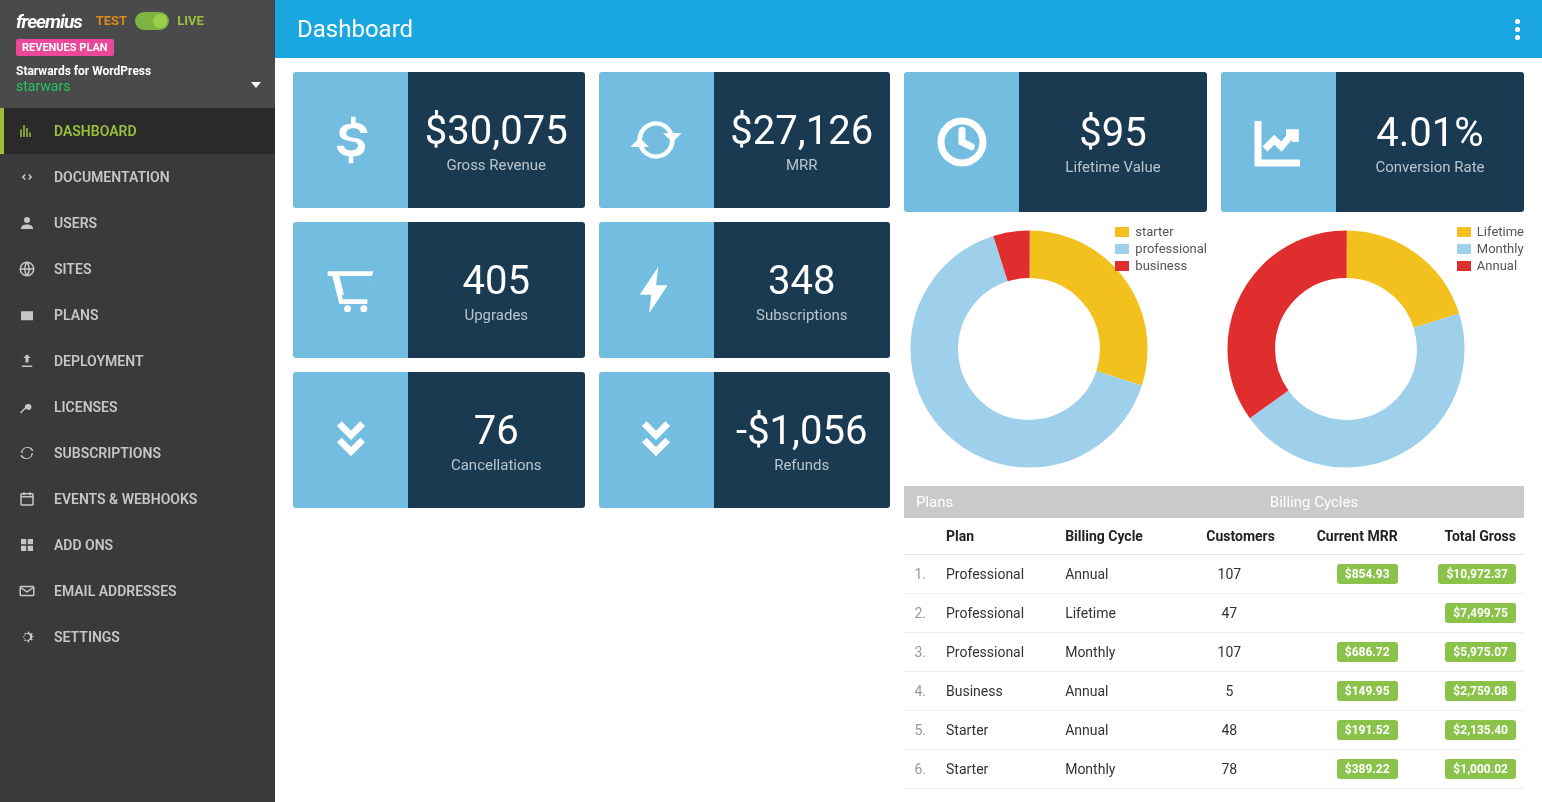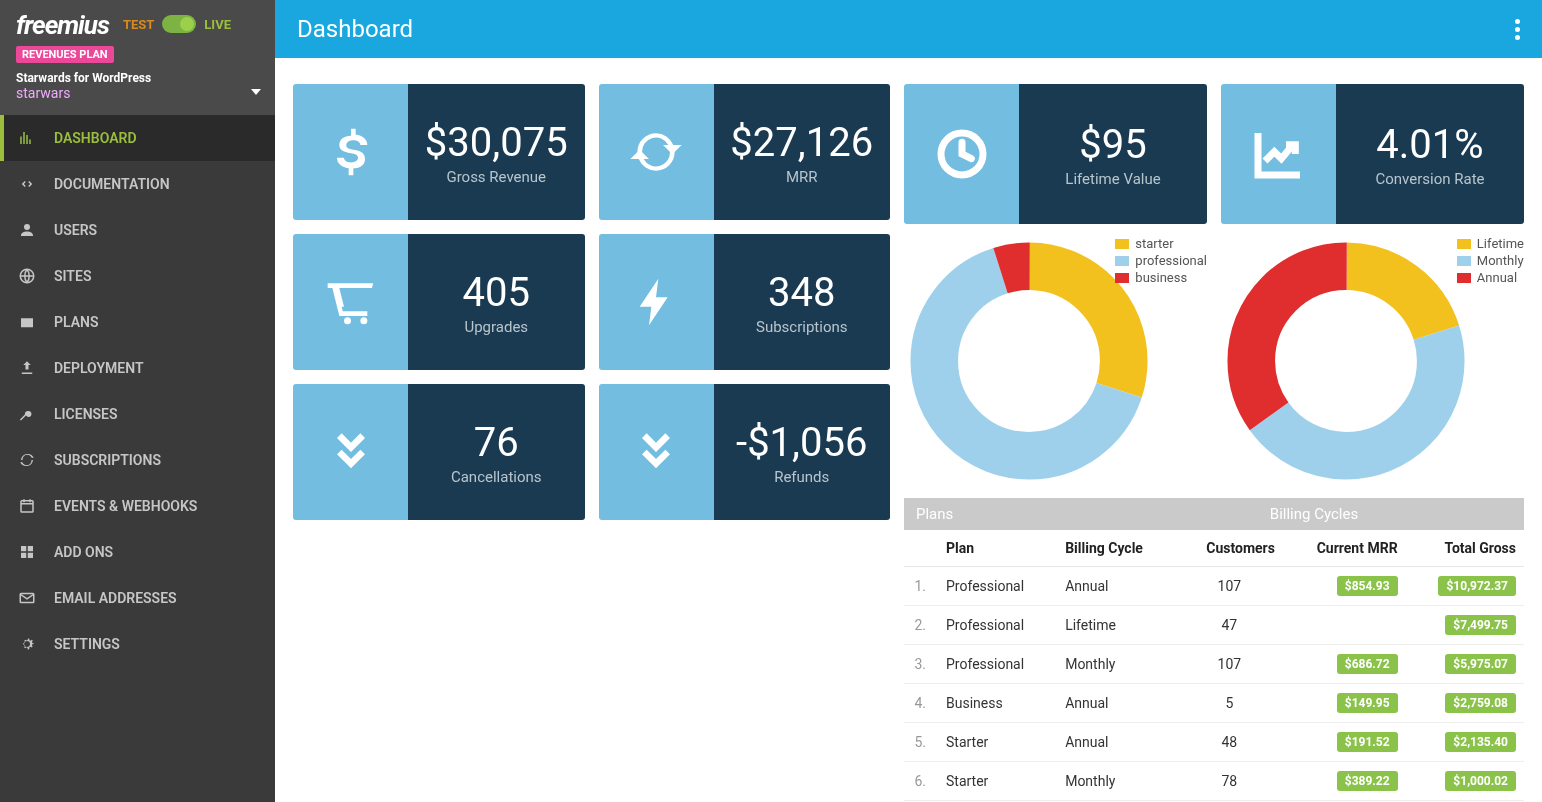--- a/index.html
+++ b/index.html
@@ -2,44 +2,44 @@
 <html><head>
 <meta charset="utf-8">
 <style>
 * { margin: 0; padding: 0; box-sizing: border-box; font-family: -apple-system, BlinkMacSystemFont, "Segoe UI", Roboto, Helvetica, Arial, sans-serif; }
 html, body { height: 100%; }
 body { display: flex; background: #f4f4f4; width: 1542px; height: 802px; overflow: hidden; }
 
 
 .sidebar { width: 275px; background: #3a3a3a; color: #ccc; display: flex; flex-direction: column; }
 .side-top { background: #4a4a4a; padding: 10px 16px 14px 16px; position: relative; }
-.logo { font-size: 26px; font-weight: 700; font-style: italic; color: #fff; letter-spacing: -1px; }
+.logo { font-size: 19px; font-weight: 700; font-style: italic; color: #fff; letter-spacing: -1px; }
 .env-row { display: flex; align-items: center; gap: 8px; margin-top: -2px; }
 .env-test { color: #d88a1e; font-weight: 700; font-size: 13px; }
 .env-live { color: #9bbf3d; font-weight: 700; font-size: 13px; }
 .toggle { width: 34px; height: 18px; background: #7cb342; border-radius: 9px; position: relative; }
 .toggle::after { content: ""; width: 14px; height: 14px; background: #9cd04a; border-radius: 50%; position: absolute; right: 2px; top: 2px; }
 .plan-badge { display: inline-block; background: #ec4899; color: #fff; font-size: 11px; font-weight: 700; padding: 2px 6px; border-radius: 2px; margin-top: 6px; }
 .plugin-name { color: #fff; font-weight: 700; font-size: 12px; margin-top: 8px; }
-.plugin-slug { color: #f0abfc; font-size: 14px; }
+.plugin-slug { color: #22c55e; font-size: 14px; }
 .caret { position: absolute; right: 14px; bottom: 20px; width: 0; height: 0; border-left: 5px solid transparent; border-right: 5px solid transparent; border-top: 6px solid #fff; }
 
 .nav { list-style: none; }
 .nav li { display: flex; align-items: center; gap: 18px; padding: 14px 18px; font-size: 14px; font-weight: 600; color: #c6c6c6; cursor: pointer; }
 .nav li.active { background: #2a2a2a; color: #9bbf3d; box-shadow: inset 4px 0 0 #9bbf3d; }
 .nav li svg, .nav li .ico { width: 18px; height: 18px; flex-shrink: 0; fill: currentColor; }
 
 
 .main { flex: 1; display: flex; flex-direction: column; background: #fff; }
 .topbar { background: #1aa7df; color: #fff; height: 58px; display: flex; align-items: center; padding: 0 22px; justify-content: space-between; }
 .topbar h1 { font-size: 24px; font-weight: 400; }
 .kebab { display: flex; flex-direction: column; gap: 3px; }
 .kebab span { width: 5px; height: 5px; background: #fff; border-radius: 50%; }
 
-.content { flex: 1; padding: 14px 18px 0 18px; display: grid; grid-template-columns: 1fr 1fr 620px; gap: 14px; background: #fff; overflow: hidden; margin-top: 12px; }
+.content { flex: 1; padding: 14px 18px 0 18px; display: grid; grid-template-columns: 1fr 1fr 620px; gap: 14px; background: #fff; overflow: hidden; }
 
 .stat-col { display: flex; flex-direction: column; gap: 14px; }
 .stat { display: flex; height: 136px; border-radius: 3px; overflow: hidden; }
 .stat .icon { background: #72bde0; width: 115px; display: flex; align-items: center; justify-content: center; }
 .stat .icon svg { width: 56px; height: 56px; fill: #fff; }
 .stat .body { flex: 1; background: #1a3a52; color: #fff; display: flex; flex-direction: column; align-items: center; justify-content: center; }
 .stat .val { font-size: 40px; font-weight: 400; }
 .stat .lbl { font-size: 15px; color: #b8c5cc; margin-top: 2px; } 
 .stat.wide { grid-column: 1 / 3; }
 

